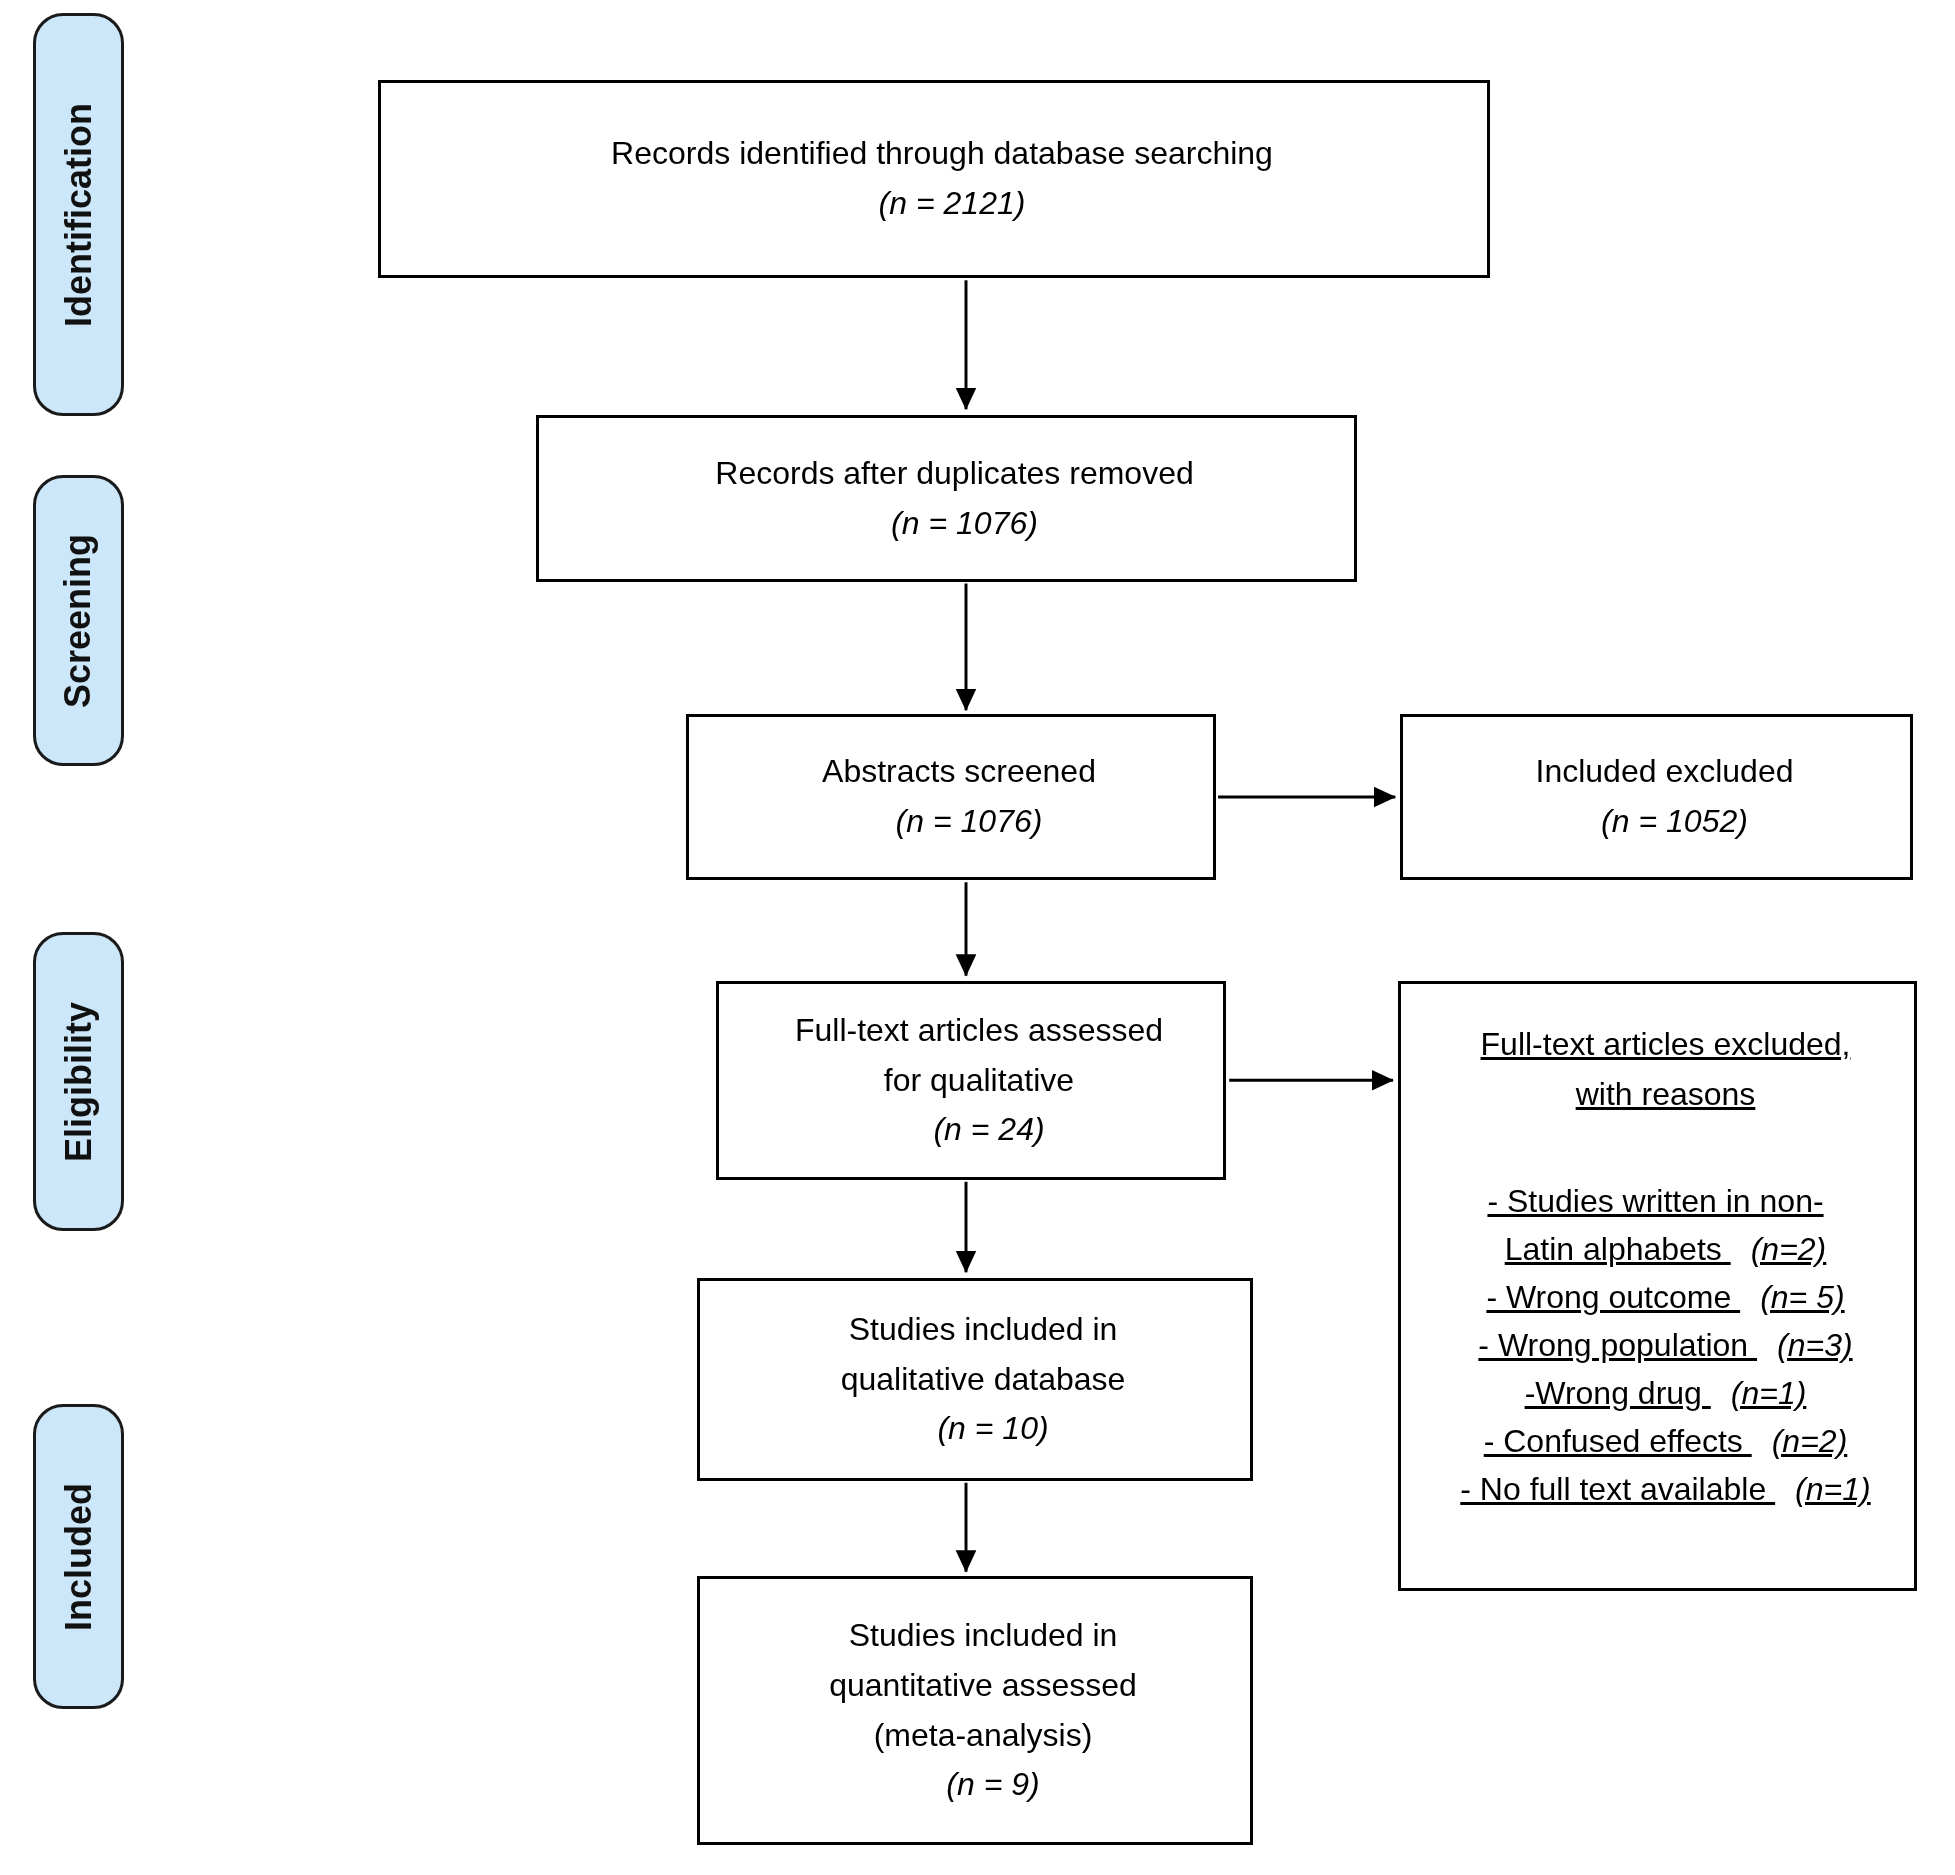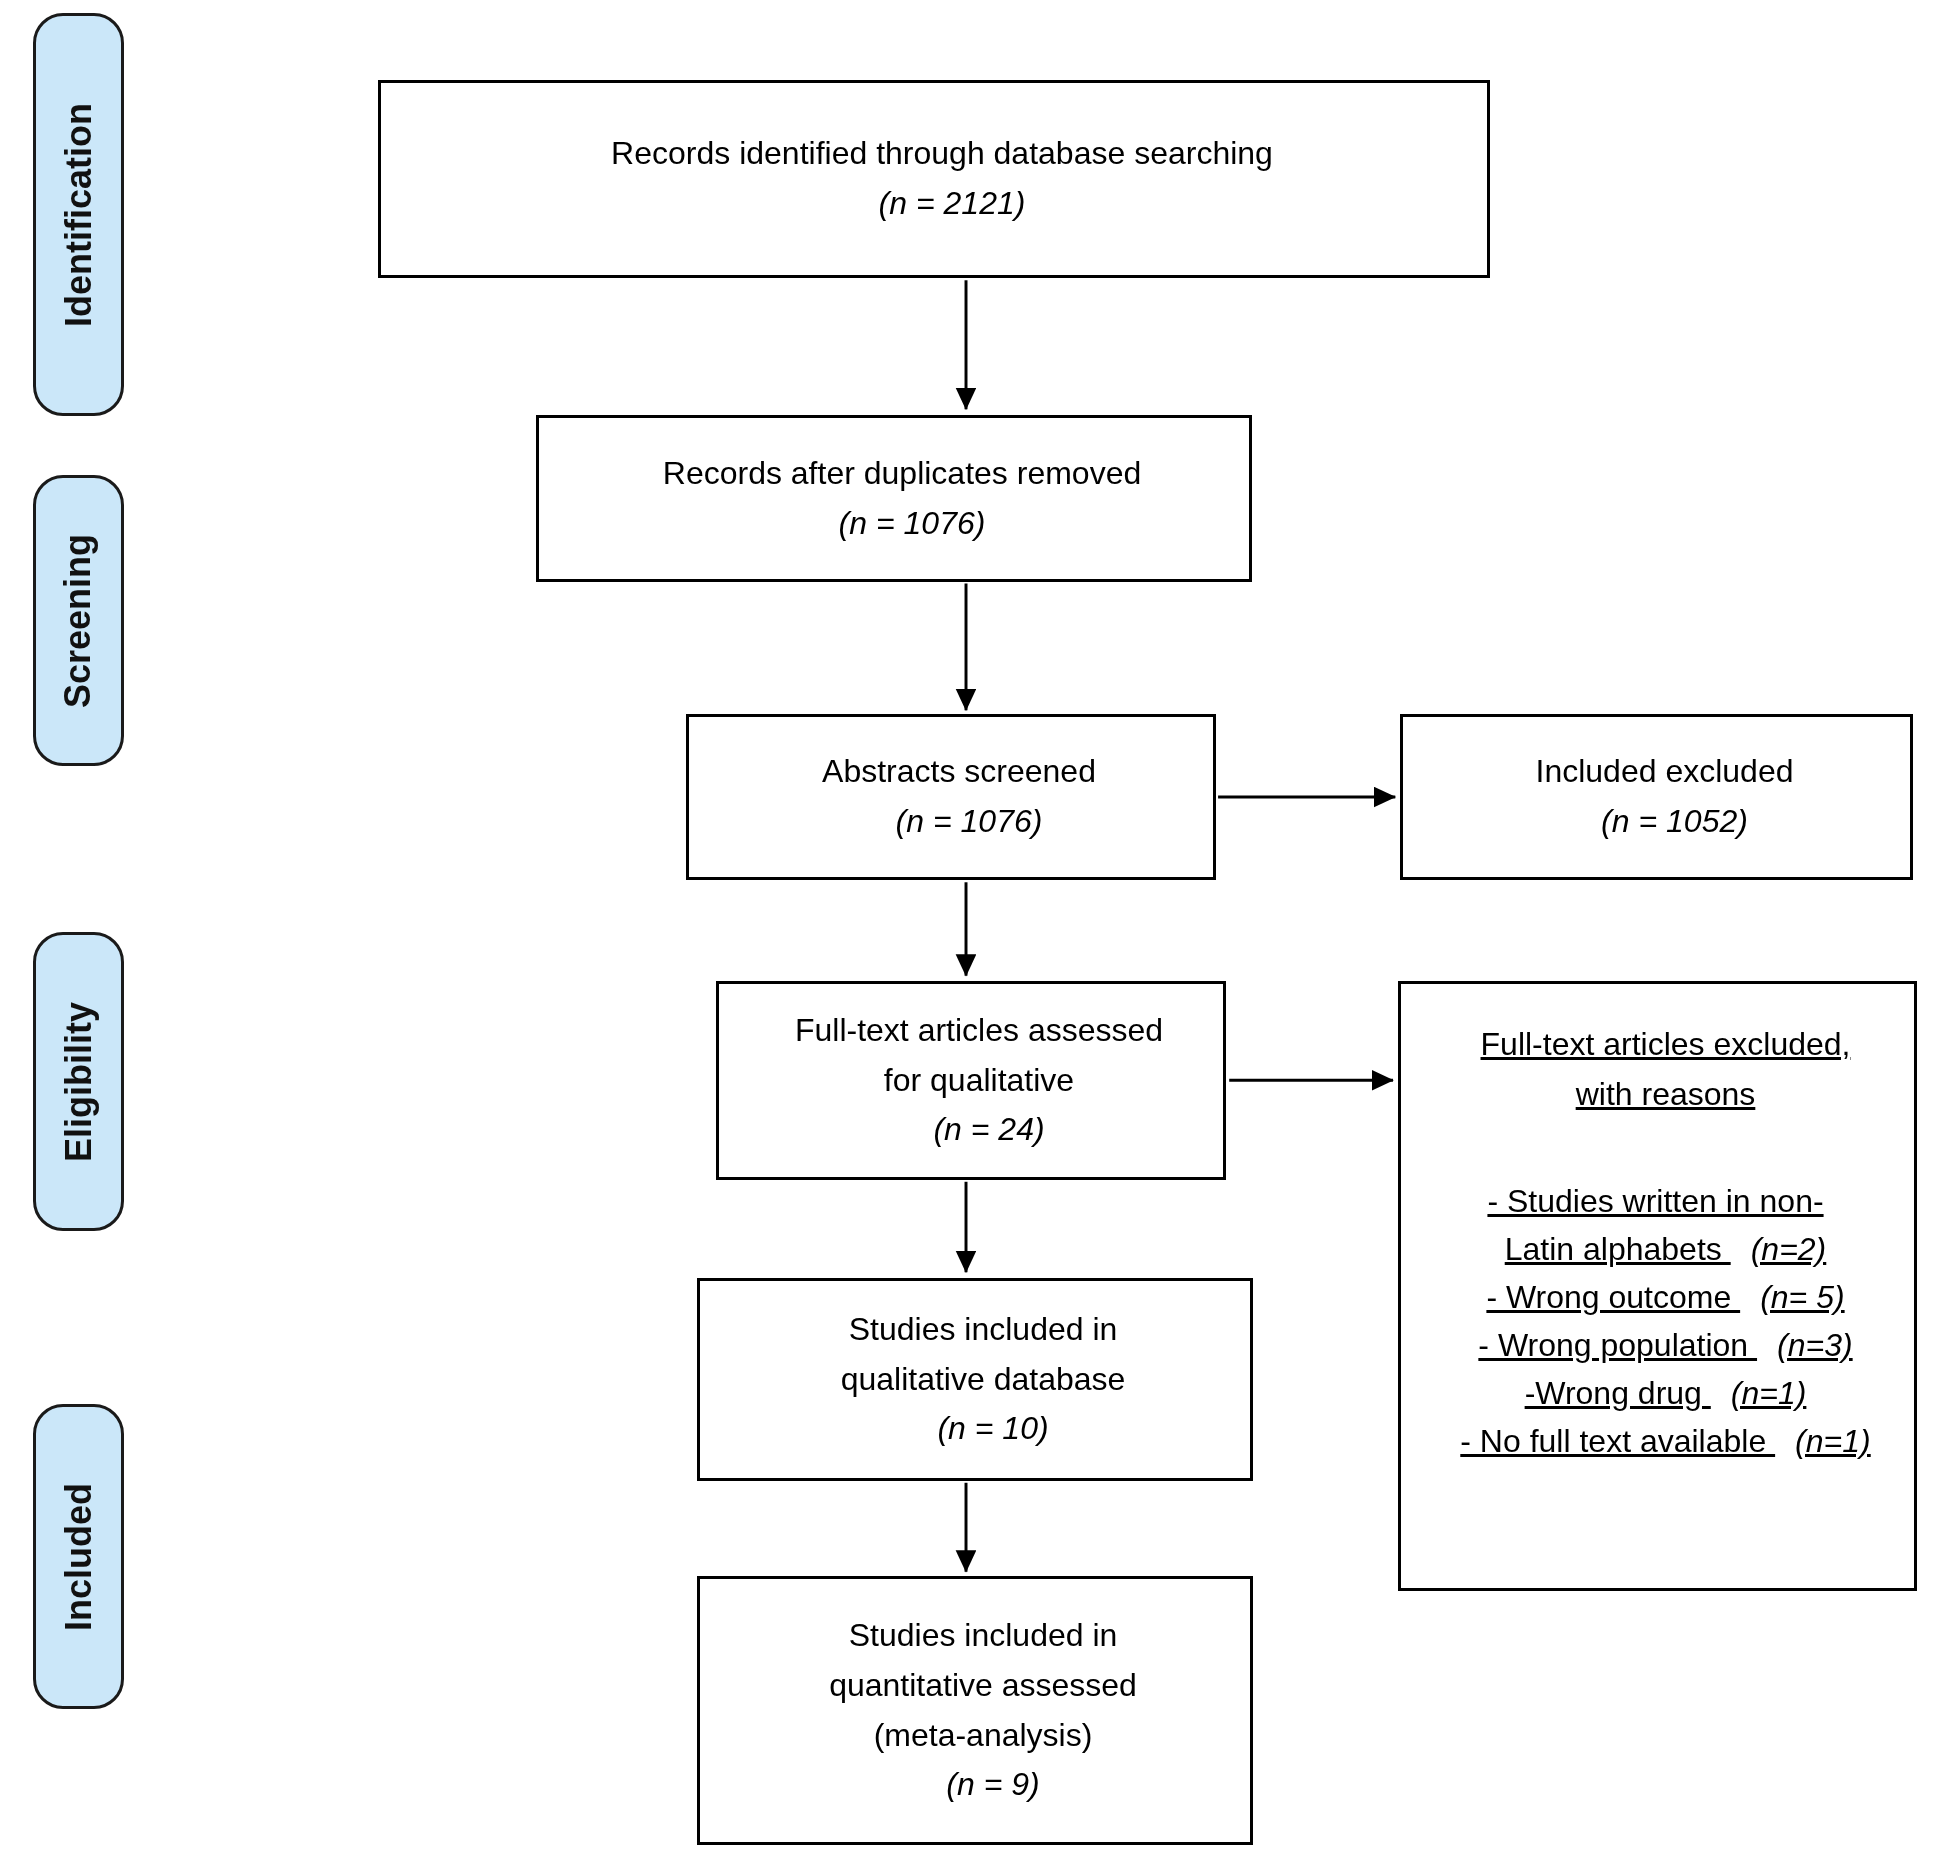--- a/index.html
+++ b/index.html
@@ -100,21 +100,21 @@
   </div>
   <div class="stage" style="top:1404px;height:305px;">
     <span class="stage-label">Included</span>
   </div>
 
   <div class="fbox" style="left:378px;top:80px;width:1112px;height:198px;">
     <div class="line">Records identified through database searching</div>
     <div class="line n">(n = 2121)</div>
   </div>
 
-  <div class="fbox" style="left:536px;top:415px;width:716px;height:167px;">
+  <div class="fbox" style="left:536px;top:415px;width:821px;height:167px;">
     <div class="line">Records after duplicates removed</div>
     <div class="line n">(n = 1076)</div>
   </div>
 
   <div class="fbox" style="left:686px;top:714px;width:530px;height:166px;">
     <div class="line">Abstracts screened</div>
     <div class="line n">(n = 1076)</div>
   </div>
 
   <div class="fbox" style="left:1400px;top:714px;width:513px;height:166px;">
@@ -131,20 +131,21 @@
   <div class="fbox excl-reasons-box" style="left:1398px;top:981px;width:519px;height:610px;text-decoration:underline;">
     <div class="line">Full-text articles excluded,</div>
     <div class="line">with reasons</div>
     <div class="spacer"></div>
     <div class="reasons">
       <div class="line"><span>- Studies written in non-</span><span class="n"></span></div>
       <div class="line"><span>Latin alphabets </span><span class="n">(n=2)</span></div>
       <div class="line"><span>- Wrong outcome </span><span class="n">(n= 5)</span></div>
       <div class="line"><span>- Wrong population </span><span class="n">(n=3)</span></div>
       <div class="line"><span>-Wrong drug </span><span class="n">(n=1)</span></div>
+      <div class="line"><span>- Confused effects </span><span class="n">(n=2)</span></div>
       <div class="line"><span>- No full text available </span><span class="n">(n=1)</span></div>
     </div>
   </div>
 
   <div class="fbox" style="left:697px;top:1278px;width:556px;height:203px;">
     <div class="line">Studies included in</div>
     <div class="line">qualitative database</div>
     <div class="line n">(n = 10)</div>
   </div>
 

